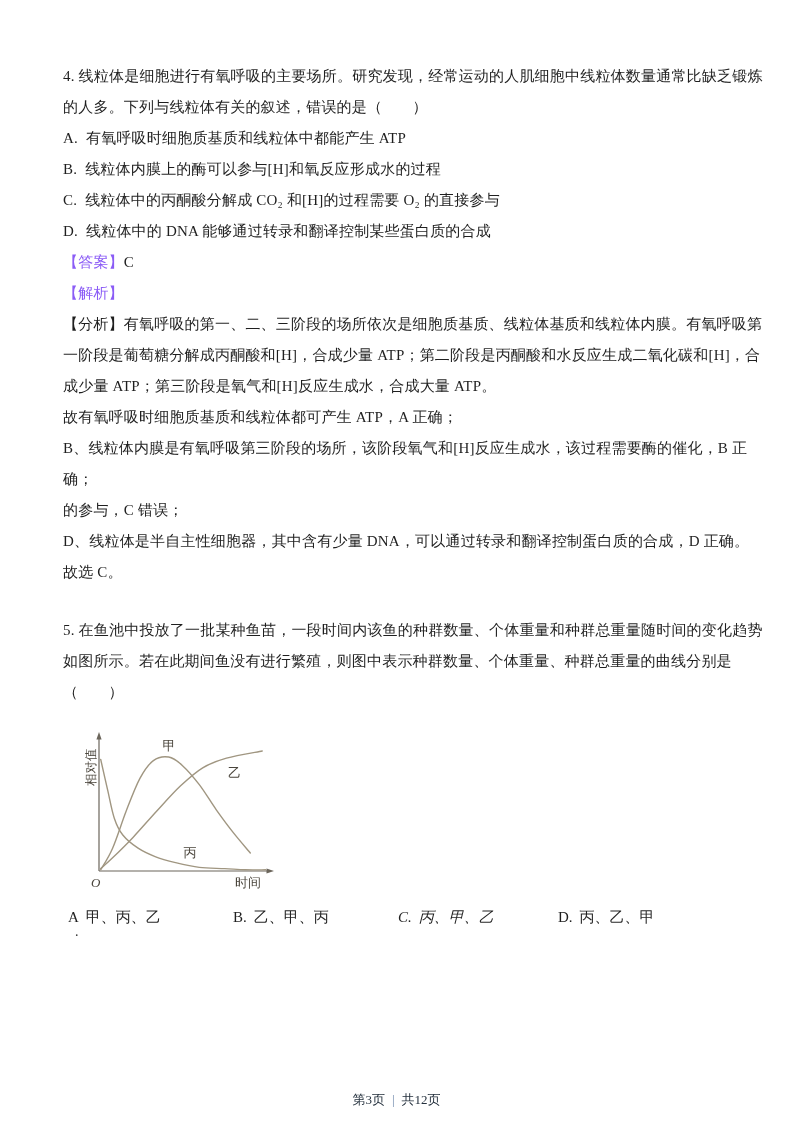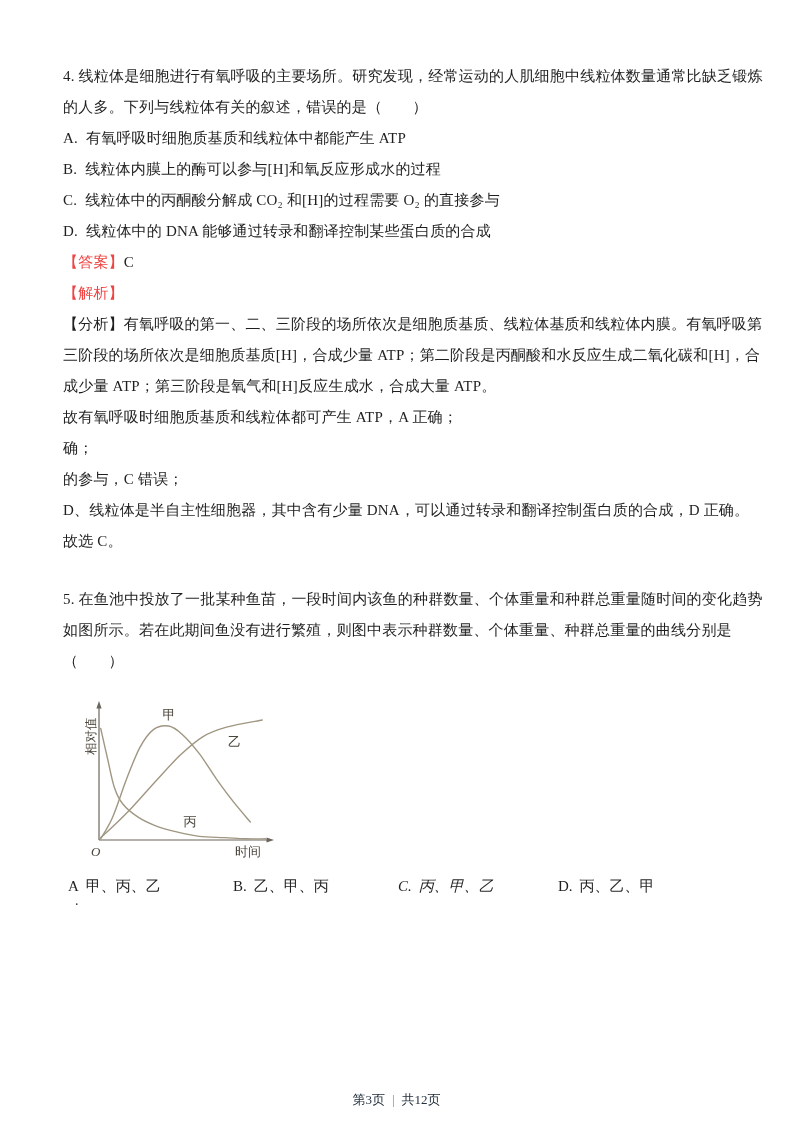--- a/index.html
+++ b/index.html
@@ -7,21 +7,21 @@
     position:relative;
     width:793px;height:1122px;
     margin:0 auto;
     background:#ffffff;
     font-family:"Liberation Serif","DejaVu Serif",serif;
     color:#1f1f1f;
     overflow:hidden;
   }
   .content{position:absolute;left:63px;top:61px;width:668px;}
   .line{height:31px;line-height:31px;font-size:15px;letter-spacing:.2px;white-space:nowrap;}
-  .blue{color:#ef4444;}
+  .blue{color:#8b5cf6;}
   .opt-label{margin-right:8px;}
   .spacer{height:27px;}
   .chart-wrap{position:relative;margin-left:22px;margin-top:22px;width:210px;height:172px;}
   .chart-wrap svg{display:block;}
   .q5-options{position:relative;height:31px;line-height:31px;font-size:15px;white-space:nowrap;}
   .q5-opt{position:absolute;top:0;}
   .q5-opt .opt-label{margin-right:7px;}
   .q5-opt-a{left:5px;}
   .q5-opt-b{left:170px;}
   .q5-opt-c{left:335px;font-style:italic;}
@@ -45,24 +45,25 @@
 
     <div class="line"><span class="opt-label">A.</span><span>有氧呼吸时细胞质基质和线粒体中都能产生 ATP</span></div>
     <div class="line"><span class="opt-label">B.</span><span>线粒体内膜上的酶可以参与[H]和氧反应形成水的过程</span></div>
     <div class="line"><span class="opt-label">C.</span><span>线粒体中的丙酮酸分解成 CO₂ 和[H]的过程需要 O₂ 的直接参与</span></div>
     <div class="line"><span class="opt-label">D.</span><span>线粒体中的 DNA 能够通过转录和翻译控制某些蛋白质的合成</span></div>
 
     <div class="line"><span class="blue">【答案】</span><span>C</span></div>
     <div class="line"><span class="blue">【解析】</span></div>
 
     <div class="line">【分析】有氧呼吸的第一、二、三阶段的场所依次是细胞质基质、线粒体基质和线粒体内膜。有氧呼吸第</div>
-    <div class="line">三阶段的场所依次是细胞质基质[H]，合成少量 ATP；第二阶段是丙酮酸和水反应生成二氧化碳和[H]，合</div>
+    <div class="line">一阶段是葡萄糖分解成丙酮酸和[H]，合成少量 ATP；第二阶段是丙酮酸和水反应生成二氧化碳和[H]，合</div>
     <div class="line">成少量 ATP；第三阶段是氧气和[H]反应生成水，合成大量 ATP。</div>
 
     <div class="line">故有氧呼吸时细胞质基质和线粒体都可产生 ATP，A 正确；</div>
+    <div class="line">B、线粒体内膜是有氧呼吸第三阶段的场所，该阶段氧气和[H]反应生成水，该过程需要酶的催化，B 正</div>
     <div class="line">确；</div>
     <div class="line">的参与，C 错误；</div>
     <div class="line">D、线粒体是半自主性细胞器，其中含有少量 DNA，可以通过转录和翻译控制蛋白质的合成，D 正确。</div>
     <div class="line">故选 C。</div>
 
     <div class="spacer"></div>
 
     <div class="line">5. 在鱼池中投放了一批某种鱼苗，一段时间内该鱼的种群数量、个体重量和种群总重量随时间的变化趋势</div>
     <div class="line">如图所示。若在此期间鱼没有进行繁殖，则图中表示种群数量、个体重量、种群总重量的曲线分别是</div>
     <div class="line">（　　）</div>

